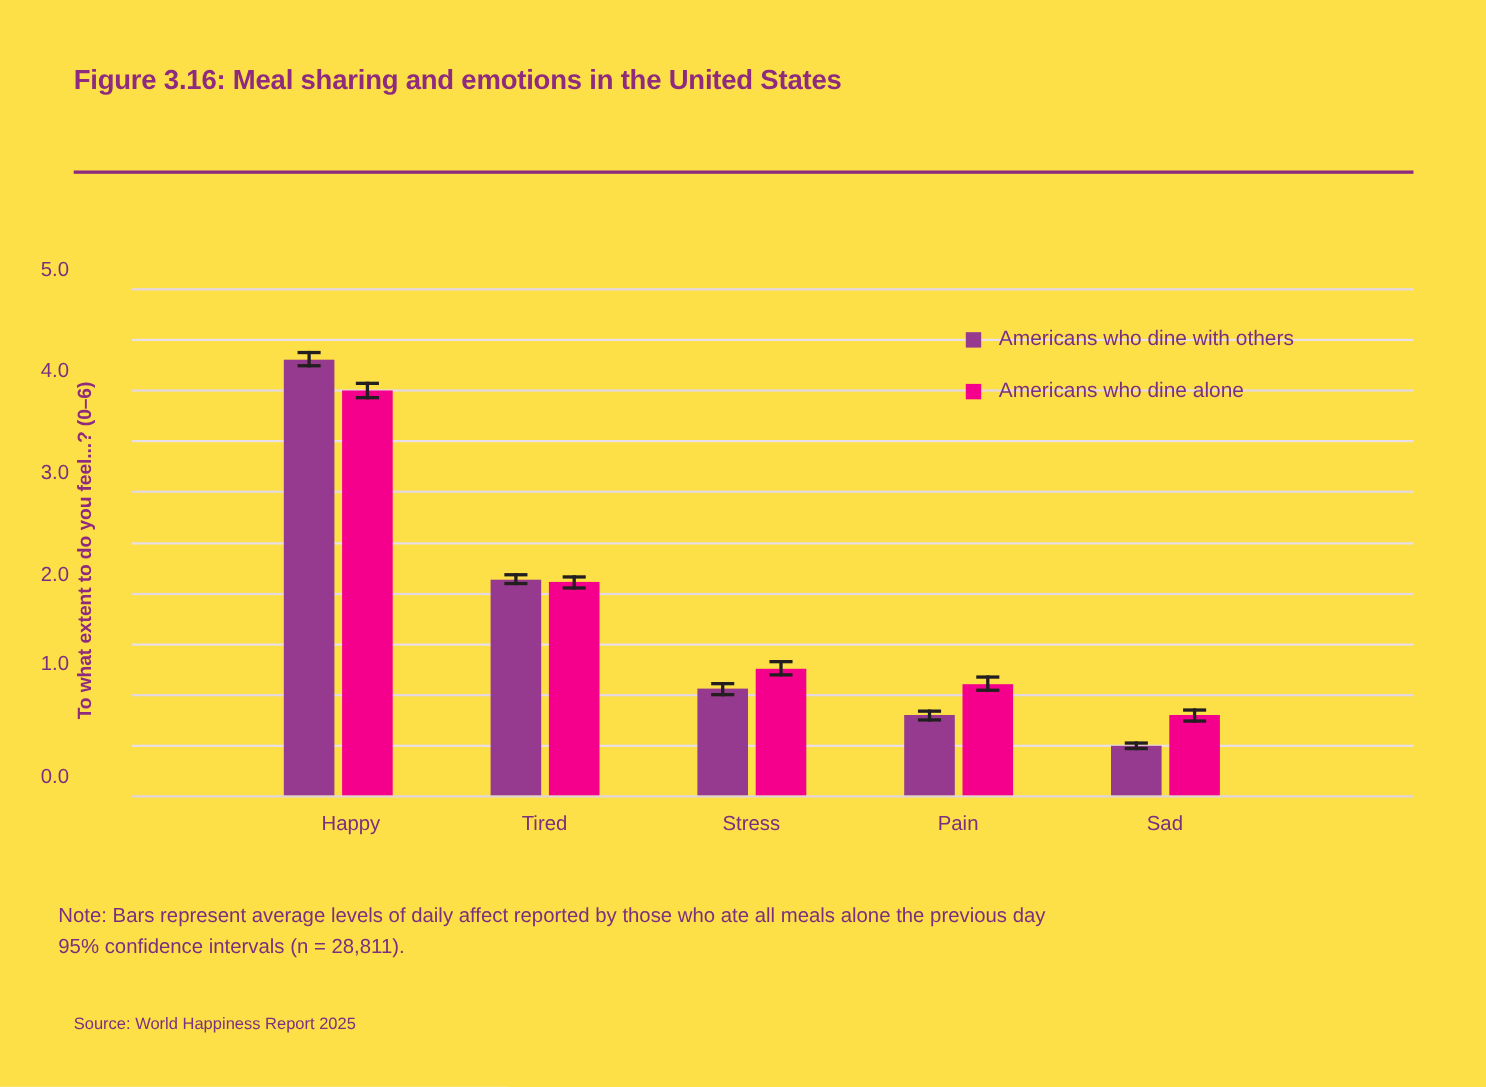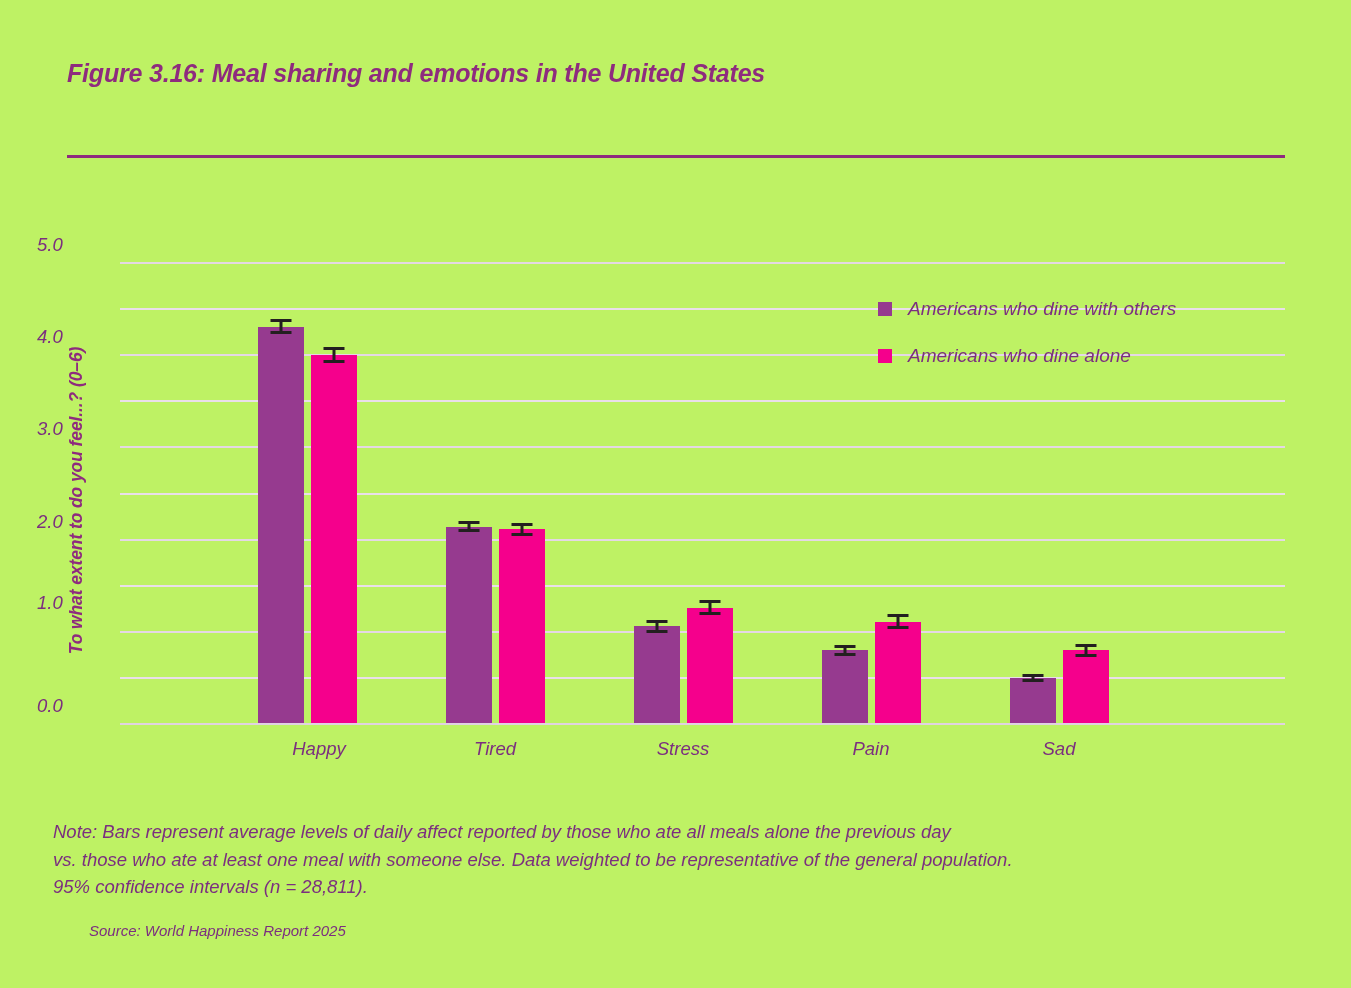--- a/index.html
+++ b/index.html
@@ -11,22 +11,21 @@
     width: 1351px;
     height: 988px;
     font-family: "Liberation Sans", sans-serif;
     color: #7b2f7f;
     overflow: hidden;
     position: relative;
   }
   .page {
     position: absolute;
     inset: 0;
-    background: #bef264;
-    font-style: italic;
+    background: #fde047;
   }
 
   
   .header {
     position: absolute;
     left: 67px;
     top: 58px;
     width: 1218px;
   }
   .fig-title {
@@ -194,21 +193,20 @@
     color: #7b2f7f;
   }
   .note div { white-space: nowrap; }
   .source {
     position: absolute;
     left: 67px;
     top: 922px;
     font-size: 15px;
     color: #7b2f7f;
     white-space: nowrap;
-    margin-left: 22px;
   }
 </style>
 </head>
 <body>
 
 <div class="page">
 
   <div class="header">
     <h1 class="fig-title">Figure 3.16: Meal sharing and emotions in the United States</h1>
   </div>
@@ -299,19 +297,18 @@
       <div class="legend-row">
         <div class="legend-swatch" style="background:#f5008c"></div>
         <div class="legend-text">Americans who dine alone</div>
       </div>
     </div>
 
   </div>
 
   <div class="note">
     <div>Note: Bars represent average levels of daily affect reported by those who ate all meals alone the previous day</div>
-    <div>vs. those who ate at least one meal with someone else. Data weighted to be representative of the general population.</div>
     <div>95% confidence intervals (n = 28,811).</div>
   </div>
 
   <div class="source">Source: World Happiness Report 2025</div>
 
 </div>
 
 </body></html>

